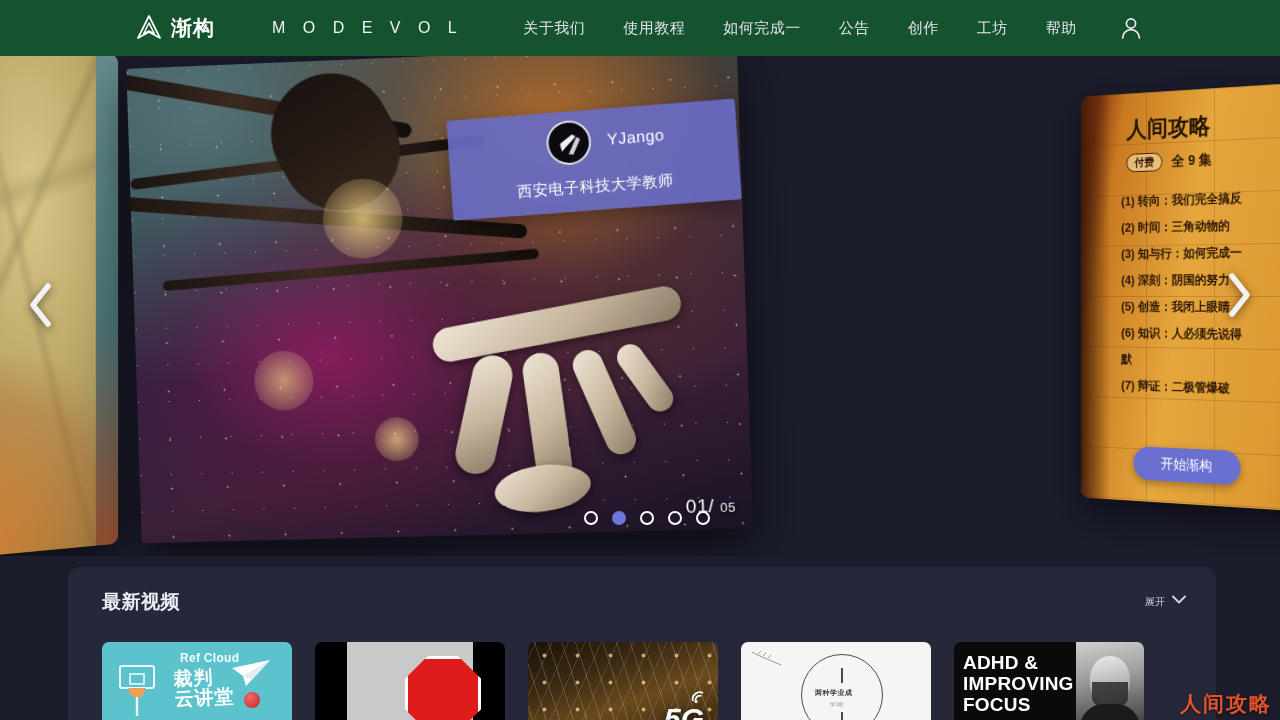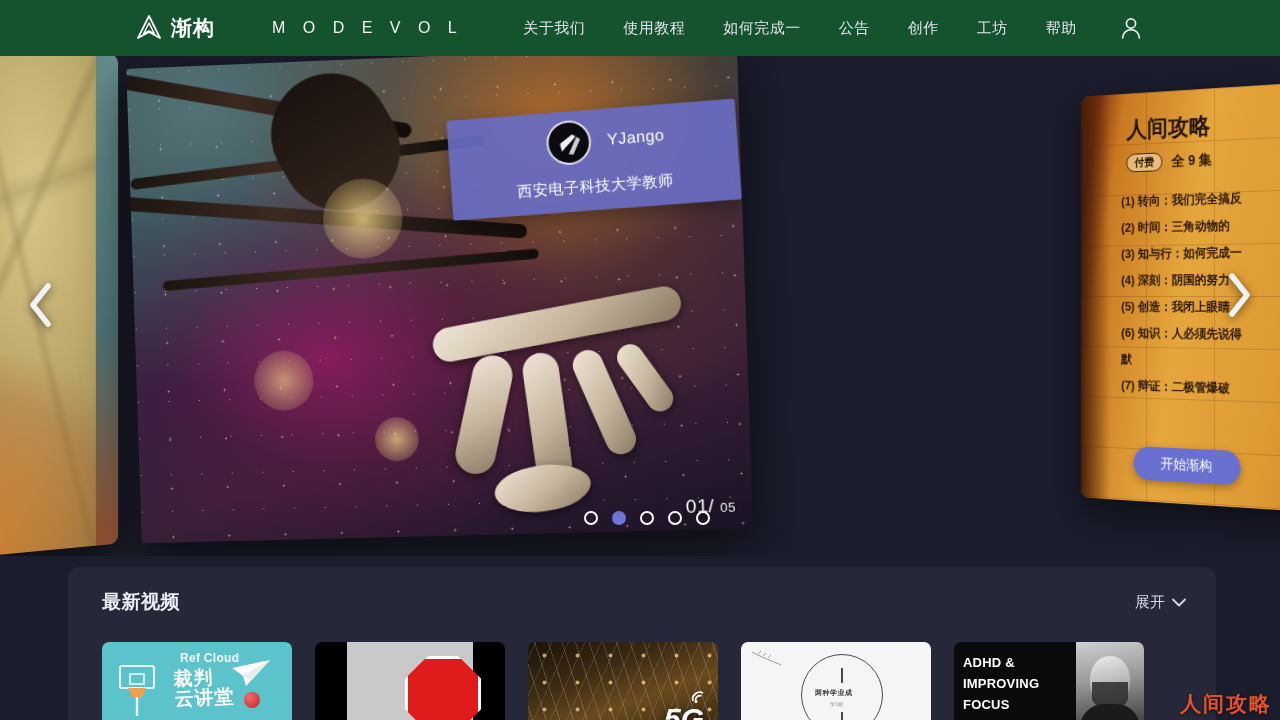--- a/index.html
+++ b/index.html
@@ -180,21 +180,21 @@
   .dot.active{ background:#6e74d8; border-color:#6e74d8; }
 
   
   .panel{
     position:absolute; left:68px; top:567px; width:1148px; height:175px;
     background:#262839; border-radius:12px 12px 0 0;
   }
   .panel-head{ display:flex; align-items:center; justify-content:space-between;
     padding:22px 30px 0 26px; }
   .panel-title{ font-size:19px; font-weight:700; color:#eceef6; letter-spacing:.5px;margin-left:8px; }
-  .expand{ display:flex; align-items:center; gap:7px; font-size:15px;
+  .expand{ display:flex; align-items:flex-start; gap:7px; font-size:10px;
     color:#d6d8e4; cursor:pointer; }
 
   .thumbs{ display:flex; gap:23px; padding:27px 0 0 34px; }
   .thumb{ width:190px; height:108px; border-radius:7px; overflow:hidden;
     position:relative; background:#000; cursor:pointer; flex:none; }
 
   
   .t1{ background:#5cc2cc; }
   .t1-title{ position:absolute; left:78px; top:9px; font-size:12px; color:#f2fbfc;
     font-weight:700; letter-spacing:.3px; }
@@ -236,21 +236,21 @@
   .t4-vt{ position:absolute; left:100px; top:26px; width:2px; height:15px; background:#4a4a4a; }
   .t4-vb{ position:absolute; left:100px; top:70px; width:2px; height:22px; background:#4a4a4a; }
   .t4-lbl{ position:absolute; left:74px; top:46px; font-size:7px; color:#3a3a3a; font-weight:700;
     letter-spacing:.5px; }
   .t4-sub{ position:absolute; left:89px; top:60px; font-size:4.5px; color:#6a6a6a; }
   .t4-sprig{ position:absolute; left:10px; top:8px; width:32px; height:18px; }
 
   
   .t5{ background:#0a0a0a; }
   .t5-txt{ position:absolute; left:9px; top:10px; width:118px; color:#fff;
-    font-size:13px; font-weight:800; line-height:21px; letter-spacing:.2px; }
+    font-size:19px; font-weight:800; line-height:21px; letter-spacing:.2px; }
   .t5-photo{ position:absolute; right:0; top:0; width:68px; height:108px;
     background:linear-gradient(170deg,#cfcfcf 0%, #9a9a9a 35%, #4f4f4f 70%, #202020 100%); }
   .t5-face{ position:absolute; left:14px; top:14px; width:40px; height:48px;
     border-radius:48% 48% 44% 44%;
     background:linear-gradient(165deg,#ededed,#b4b4b4 60%,#6f6f6f); }
   .t5-beard{ position:absolute; left:16px; top:40px; width:36px; height:26px;
     border-radius:0 0 40% 40%; background:#2b2b2b; opacity:.85; }
   .t5-body{ position:absolute; left:4px; top:62px; width:60px; height:46px;
     background:#1b1b1b; border-radius:24px 24px 0 0; }
 

